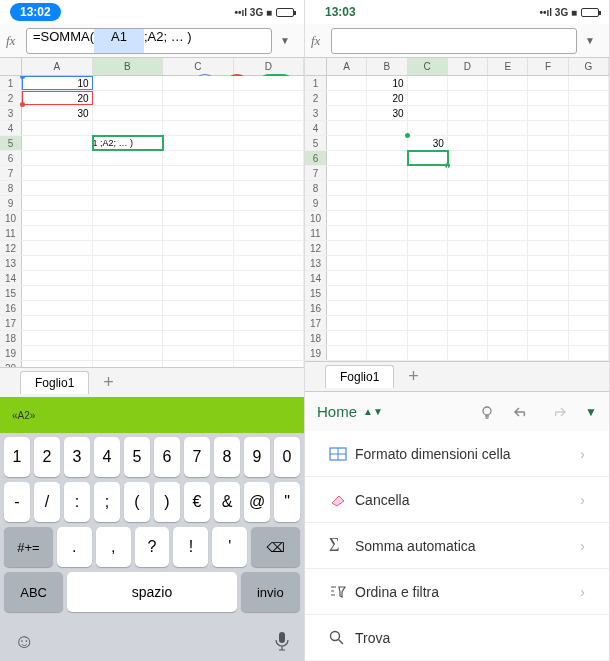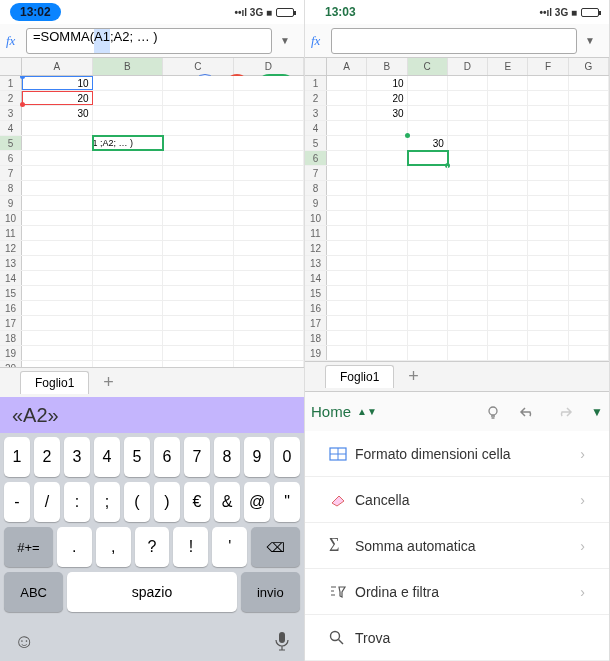--- a/index.html
+++ b/index.html
@@ -1,28 +1,28 @@
 <!DOCTYPE html>
 <html><head>
 <meta charset="utf-8">
 <style>
 * { box-sizing: border-box; margin: 0; padding: 0; font-family: -apple-system, Helvetica, Arial, sans-serif; }
 body { width: 610px; height: 661px; display: flex; background: #f0f0f0; }
 .screen { width: 305px; height: 661px; background: #fff; display: flex; flex-direction: column; border-right: 1px solid #ddd; }
 .status { height: 24px; background: #fff; display: flex; align-items: center; padding: 0 10px; font-size: 12px; font-weight: 600; }
-.time { background: #0a84ff; color: #0f172a; padding: 2px 10px; border-radius: 10px; font-size: 12px; }
+.time { background: #0a84ff; color: #ffffff; padding: 2px 10px; border-radius: 10px; font-size: 12px; }
 .screen.right .time { background: transparent; color: #217346; }
 .status .spacer { flex: 1; }
 .sig { font-size: 10px; color: #333; }
 .bat { width: 18px; height: 9px; border: 1px solid #333; border-radius: 2px; margin-left: 4px; position: relative; }
 .bat::after { content: ''; position: absolute; right: -3px; top: 2px; width: 2px; height: 4px; background: #333; }
 .fxbar { height: 34px; display: flex; align-items: center; padding: 0 6px; border-bottom: 1px solid #ccc; background: #fafafa; }
-.fxlabel { font-style: italic; font-size: 13px; color: #3b82f6; font-family: serif; width: 20px; }
+.fxlabel { font-style: italic; font-size: 13px; color: #737373; font-family: serif; width: 20px; }
 .fxinput { flex: 1; height: 26px; border: 1px solid #aaa; border-radius: 3px; padding: 0 6px; font-size: 13px; display: flex; background: #fff; }
-.fxinput .a1 { background: #cfe2ff; padding: 0 0; }
+.fxinput .a1 { background: #cfe2ff; padding: 0 17px; }
 .fxdrop { width: 26px; text-align: center; color: #666; font-size: 10px; }
 .colhdr { height: 18px; display: flex; background: #f4f4f4; border-bottom: 1px solid #ccc; font-size: 10px; color: #555; }
 .corner { width: 22px; border-right: 1px solid #ccc; }
 .ch { flex: 1; text-align: center; border-right: 1px solid #e0e0e0; line-height: 18px; }
 .ch.sel { background: #d4e8d4; }
 .actions { position: absolute; right: 8px; margin-top: -2px; display: flex; gap: 6px; }
 .actbtn { width: 26px; height: 26px; border-radius: 13px; display: flex; align-items: center; justify-content: center; color: #fff; font-size: 14px; }
 .kb { background: #e8f0ff; color: #4478e0; border: 1.5px solid #4478e0; }
 .xr { background: #e74c3c; }
 .ck { background: #27ae60; }
@@ -34,29 +34,29 @@
 .cell.selblue { outline: 1.5px solid #3b82f6; outline-offset: -1px; }
 .cell.selred { outline: 1.5px solid #ef4444; outline-offset: -1px; }
 .cell.selgreen { outline: 2px solid #27ae60; outline-offset: -1px; }
 .dot { position: absolute; width: 5px; height: 5px; border-radius: 3px; }
 .dot.bl { background: #3b82f6; top: -2px; left: -2px; }
 .dot.rd { background: #ef4444; bottom: -2px; left: -2px; }
 .dot.gr { background: #27ae60; }
 .sheetbar { height: 30px; display: flex; align-items: center; background: #f4f4f4; border-top: 1px solid #ccc; padding-left: 20px; }
 .tab { background: #fff; padding: 4px 14px; border: 1px solid #ccc; border-bottom: none; font-size: 12px; border-radius: 3px 3px 0 0; }
 .addtab { padding: 0 14px; color: #888; font-size: 18px; }
-.kbsug { height: 36px; background: #c4b5fd; display: flex; align-items: center; padding: 0 12px; font-size: 20px; color: #333; }
+.kbsug { height: 36px; background: #84cc16; display: flex; align-items: center; padding: 0 12px; font-size: 10px; color: #333; }
 .kbd { background: #d1d5db; padding: 4px; }
 .krow { display: flex; gap: 4px; margin-bottom: 5px; }
 .key { flex: 1; height: 40px; background: #fff; border-radius: 5px; display: flex; align-items: center; justify-content: center; font-size: 16px; box-shadow: 0 1px 1px rgba(0,0,0,0.25); }
 .key.gray { background: #adb3bb; }
 .key.wide { flex: 1.4; font-size: 13px; }
 .key.space { flex: 4; font-size: 14px; }
 .kbot { height: 40px; display: flex; align-items: center; justify-content: space-between; padding: 0 14px; background: #d1d5db; }
-.ribbon { height: 40px; display: flex; align-items: center; padding: 0 6px; border-top: 1px solid #ccc; background: #fafafa; }
+.ribbon { height: 40px; display: flex; align-items: center; padding: 0 12px; border-top: 1px solid #ccc; background: #fafafa; }
 .ribhome { color: #217346; font-size: 15px; display: flex; align-items: center; gap: 6px; }
 .ribicons { margin-left: auto; display: flex; gap: 18px; align-items: center; color: #888; }
 .menu { background: #fff; }
 .mi { height: 46px; display: flex; align-items: center; padding: 0 24px; border-bottom: 1px solid #eee; font-size: 14px; color: #333; }
 .mi .ico { width: 26px; color: #555; font-size: 16px; }
 .mi .chev { margin-left: auto; color: #bbb; }
 svg { display: block; }
 </style>
 </head>
 <body>

